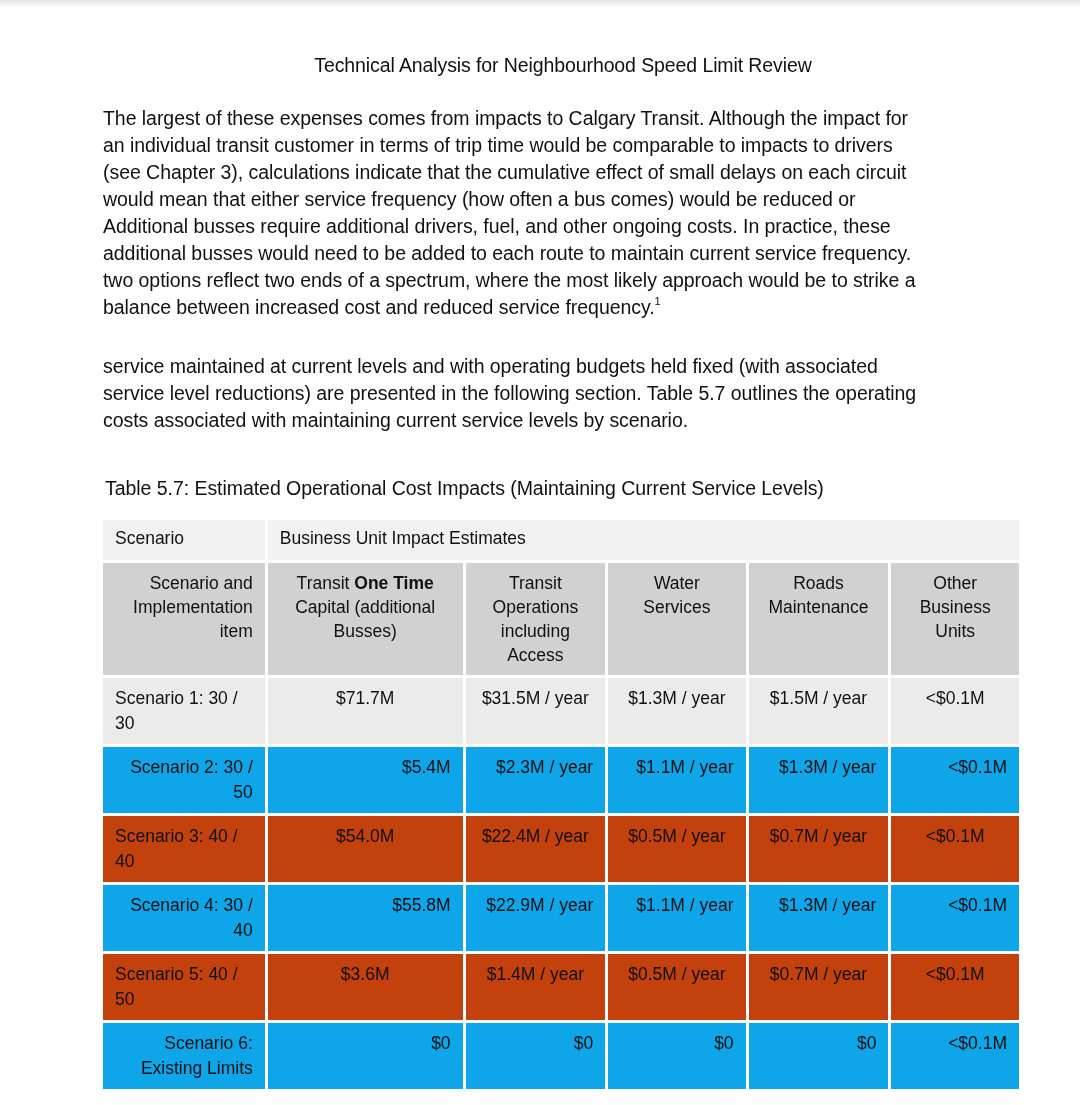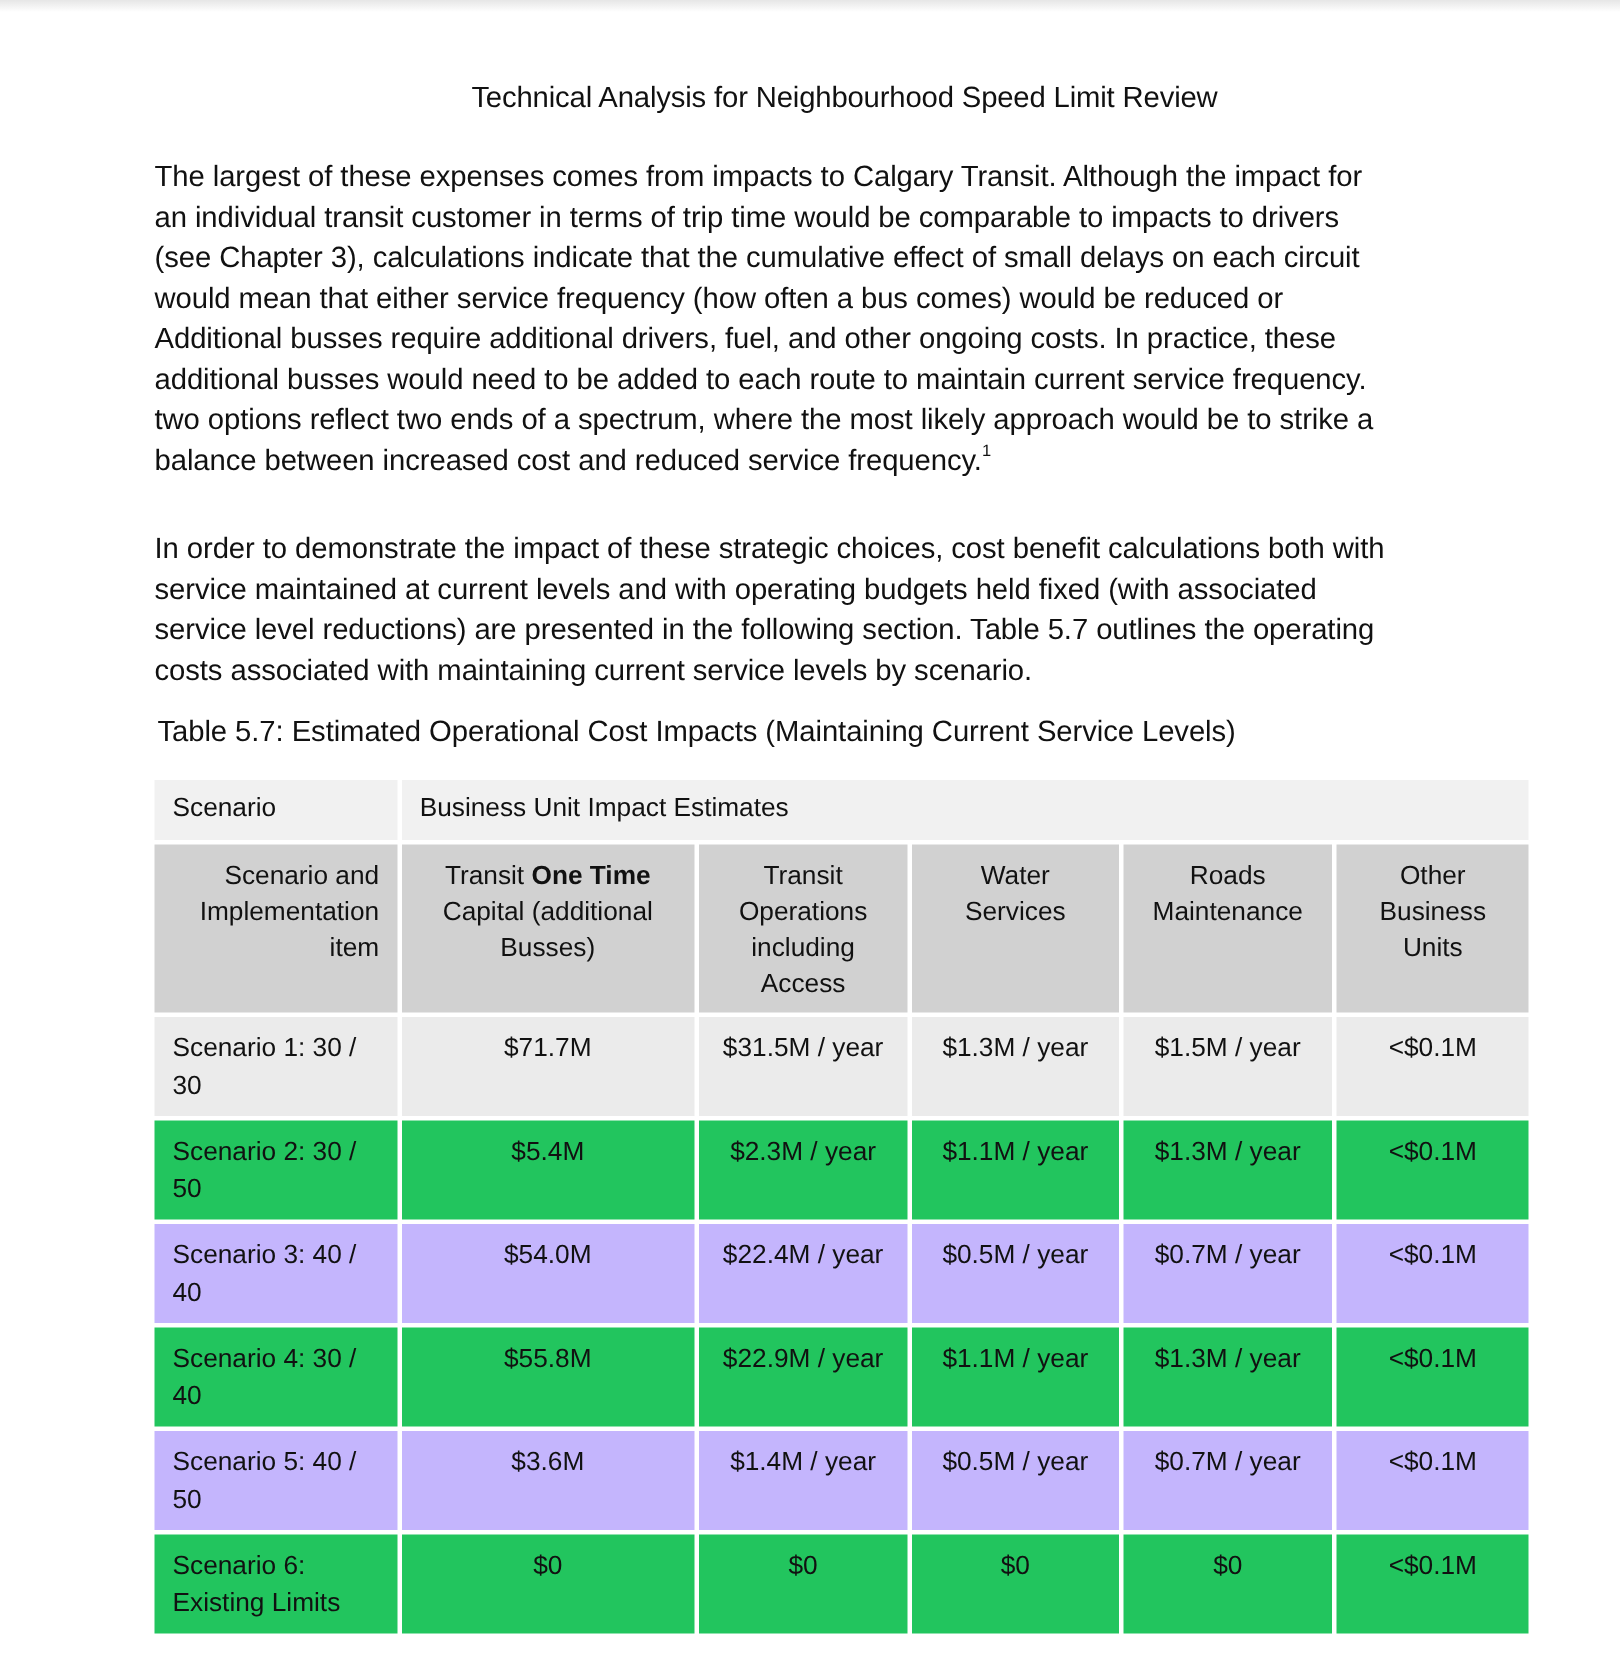--- a/index.html
+++ b/index.html
@@ -35,22 +35,22 @@
       padding: 8px 12px; vertical-align: top; font-weight: normal; margin-top: 36px;
     }
     .group-row th {
       background: #f1f1f1; text-align: left; font-weight: bold; height: 24px; padding-top: 8px; padding-bottom: 6px;
     }
     .col-row th { background: #d1d1d1; text-align: center; line-height: 24px; height: 96px; padding-top: 6px; }
     .col-row th.first { text-align: right; }
     .data-row td { line-height: 25px; height: 50px; padding-top: 5px; text-align: center; }
     .data-row td.first { text-align: left; }
     .data-row.light td { background: #ebebeb; }
-    .data-row.dark td { background: #22c55e; }
-    .data-row.lighter td { background: #c4b5fd; }
+    .data-row.dark td { background: #0ea5e9; text-align: right; }
+    .data-row.lighter td { background: #c2410c; }
     .c0 { width: 138px; }
     .c1 { width: 172px; }
     .c2 { width: 116px; }
     .c3 { width: 114px; }
     .c4 { width: 116px; }
     .c5 { width: 104px; }
   </style>
 </head>
 <body>
 
@@ -63,21 +63,20 @@
   <div>an individual transit customer in terms of trip time would be comparable to impacts to drivers</div>
   <div>(see Chapter 3), calculations indicate that the cumulative effect of small delays on each circuit</div>
   <div>would mean that either service frequency (how often a bus comes) would be reduced or</div>
   <div>Additional busses require additional drivers, fuel, and other ongoing costs.  In practice, these</div>
   <div>additional busses would need to be added to each route to maintain current service frequency.</div>
   <div>two options reflect two ends of a spectrum, where the most likely approach would be to strike a</div>
   <div><span>balance between increased cost and reduced service frequency.</span><sup>1</sup></div>
 </div>
 
 <div class="body-text" id="para2">
-  <div>In order to demonstrate the impact of these strategic choices, cost benefit calculations both with</div>
   <div>service maintained at current levels and with operating budgets held fixed (with associated</div>
   <div>service level reductions) are presented in the following section.  Table 5.7 outlines the operating</div>
   <div>costs associated with maintaining current service levels by scenario.</div>
 </div>
 
 <div class="caption">Table 5.7: Estimated Operational Cost Impacts (Maintaining Current Service Levels)</div>
 
 <table class="cost-table">
   <thead>
     <tr class="group-row">

